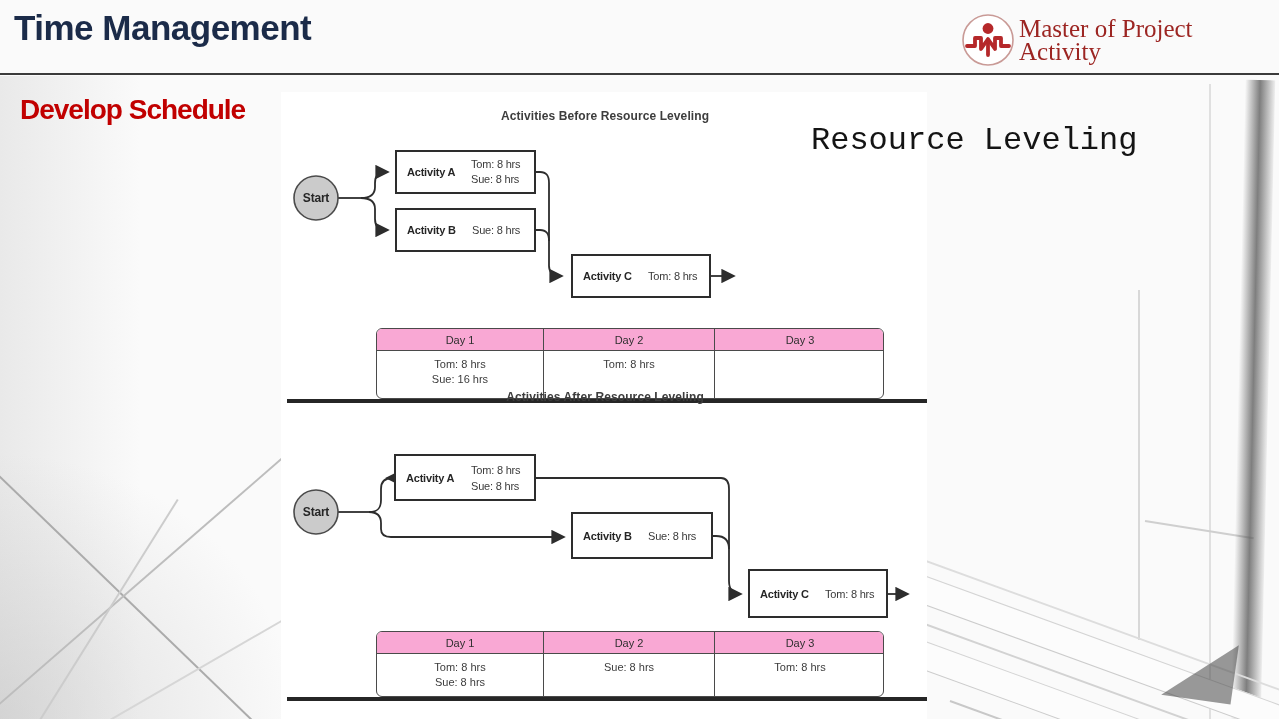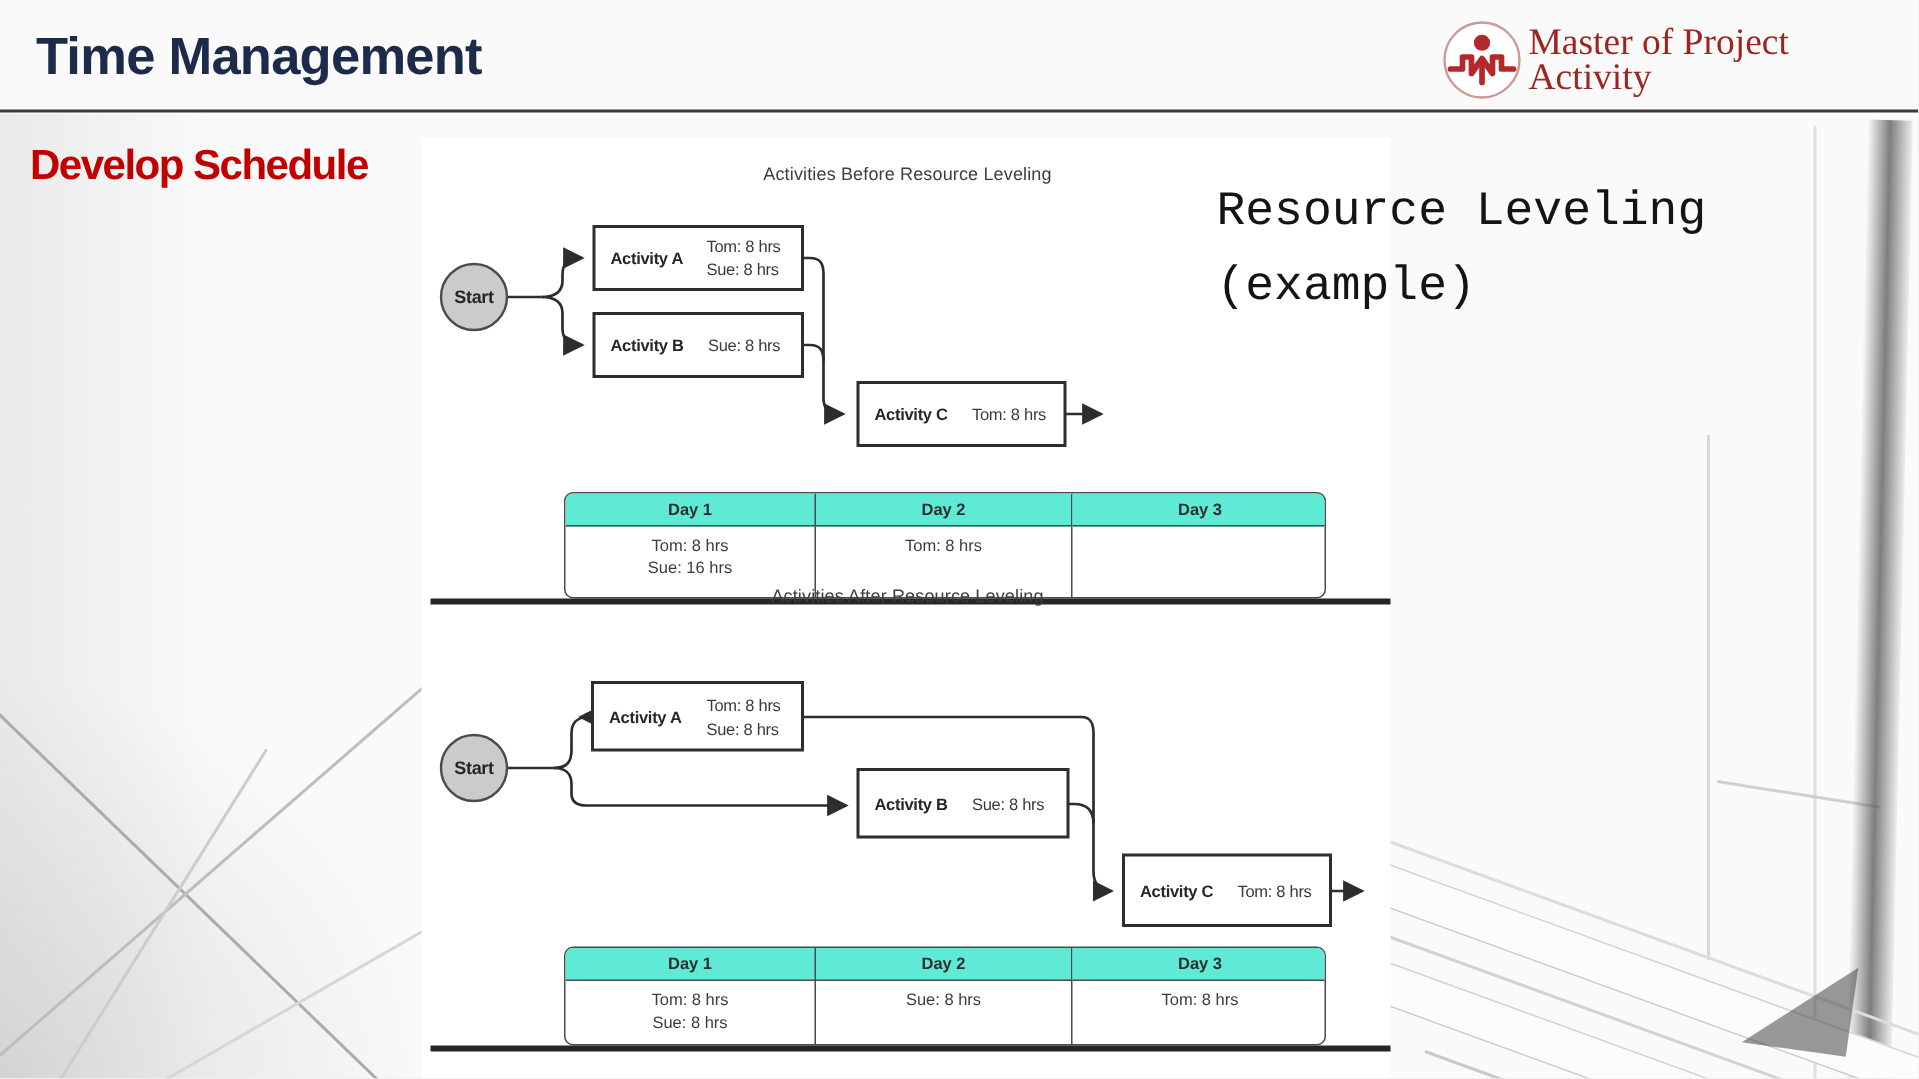--- a/index.html
+++ b/index.html
@@ -9,50 +9,50 @@
 
   
   .bg{position:absolute;inset:0;pointer-events:none;}
   .bgl{position:absolute;}
   .bgline{position:absolute;height:2px;transform-origin:left center;}
   .beamline{position:absolute;height:2px;transform-origin:left center;transform:rotate(20deg);}
   .beam{position:absolute;height:26px;background:#fcfcfc;border-top:1.5px solid #d4d4d4;
         border-bottom:1.5px solid #cccccc;transform-origin:left center;transform:rotate(20deg);}
 
   
-  .page-title{left:14px;top:8px;font-size:35px;font-weight:700;letter-spacing:-0.5px;color:#1b2b49;margin:10px;}
+  .page-title{left:14px;top:8px;font-size:35px;font-weight:700;letter-spacing:-0.5px;color:#1b2b49;margin:0;}
   .header-rule{left:0;top:73px;width:1279px;height:2px;background:#3b3b3b;}
   .logo{left:961px;top:13px;display:flex;align-items:center;gap:4px;}
   .logo-text{font-family:"Liberation Serif",serif;font-size:25px;line-height:23px;color:#9c2522;}
   .logo-text span{display:block;}
 
   
   .heading{left:20px;top:94px;font-size:28px;font-weight:700;letter-spacing:-1px;color:#c10000;margin:0;}
   .subtitle{left:811px;top:116px;font-family:Liberation Mono, monospace;font-size:32px;line-height:50px;color:#141414;}
   .subtitle span{display:block;}
 
   
   .panel{left:281px;top:92px;width:646px;height:627px;background:#ffffff;}
-  .fig-title{left:285px;width:640px;text-align:center;font-size:12px;font-weight:400;
+  .fig-title{left:285px;width:640px;text-align:center;font-size:12px;font-weight:700;
              color:#3d3d3d;letter-spacing:0.1px;}
   .diagram{position:absolute;}
   .node{fill:#cbcbcb;stroke:#4b4b4b;stroke-width:1.6;}
   .box{fill:#ffffff;stroke:#2d2d2d;stroke-width:2;}
   .wire{fill:none;stroke:#2d2d2d;stroke-width:1.8;}
   .lbl{font:700 11px "Liberation Sans",sans-serif;fill:#262626;letter-spacing:-0.2px;}
   .det{font:400 11px "Liberation Sans",sans-serif;fill:#3a3a3a;letter-spacing:-0.2px;}
   .mid{text-anchor:middle;font-size:12px;}
 
   
   .tbl{position:absolute;left:376px;width:508px;display:grid;
        grid-template-columns:167px 171px 170px;grid-template-rows:22px 1fr;
        border:1.6px solid #4a4a4a;border-radius:6px;background:#fff;overflow:hidden;box-sizing:border-box;}
-  .th{background:#5eead4;border-bottom:1.6px solid #4a4a4a;border-right:1.4px solid #4a4a4a;
+  .th{background:#f9a8d4;border-bottom:1.6px solid #4a4a4a;border-right:1.4px solid #4a4a4a;
       display:flex;align-items:center;justify-content:center;
-      font-size:11px;font-weight:700;color:#2f2f2f;}
+      font-size:11px;font-weight:400;color:#2f2f2f;}
   .td{border-right:1.4px solid #4a4a4a;padding-top:6px;text-align:center;
       font-size:11px;line-height:15px;color:#3c3c3c;}
   .th:nth-child(3),.td:nth-child(6){border-right:none;}
   .thick-rule{left:287px;width:640px;height:4px;background:#262626;}
 </style>
 </head>
 <body>
 
 <div class="slide">
 
@@ -88,21 +88,20 @@
       <span>Activity</span>
     </div>
   </div>
   <div class="abs header-rule"></div>
 
   <div class="abs panel"></div>
 
   <h2 class="abs heading">Develop Schedule</h2>
   <div class="abs subtitle">
     <span>Resource Leveling</span>
-    <span>(example)</span>
   </div>
 
   <div class="abs fig-title" style="top:109px;">Activities Before Resource Leveling</div>
 
   <svg class="diagram" style="left:285px;top:138px;" width="475" height="170" viewBox="0 0 475 170">
     <defs>
       <marker id="ah1" markerWidth="8" markerHeight="8" refX="7" refY="4" orient="auto">
         <path d="M0,0 L8,4 L0,8 Z" fill="#2d2d2d"></path>
       </marker>
     </defs>

